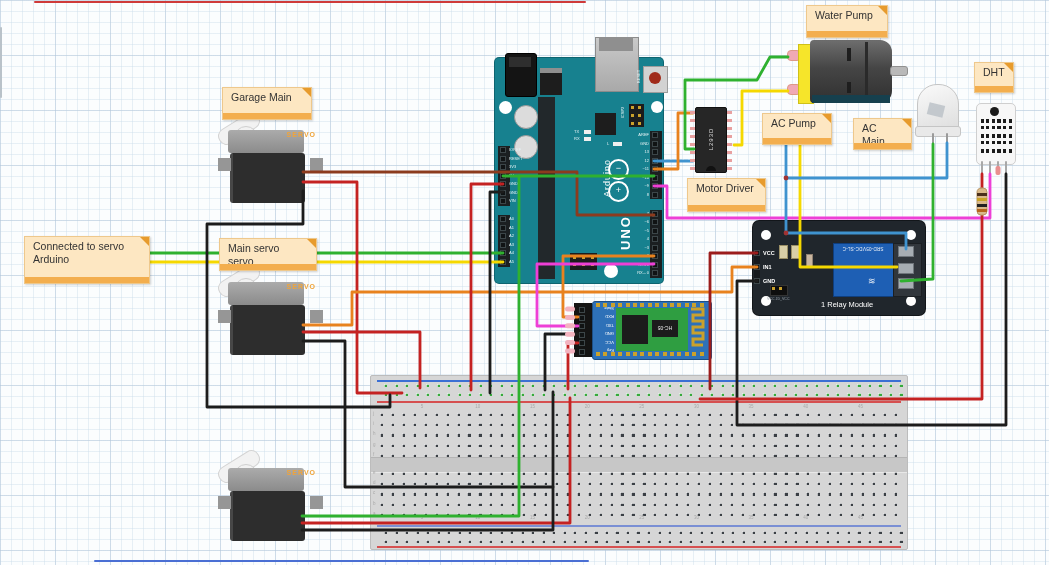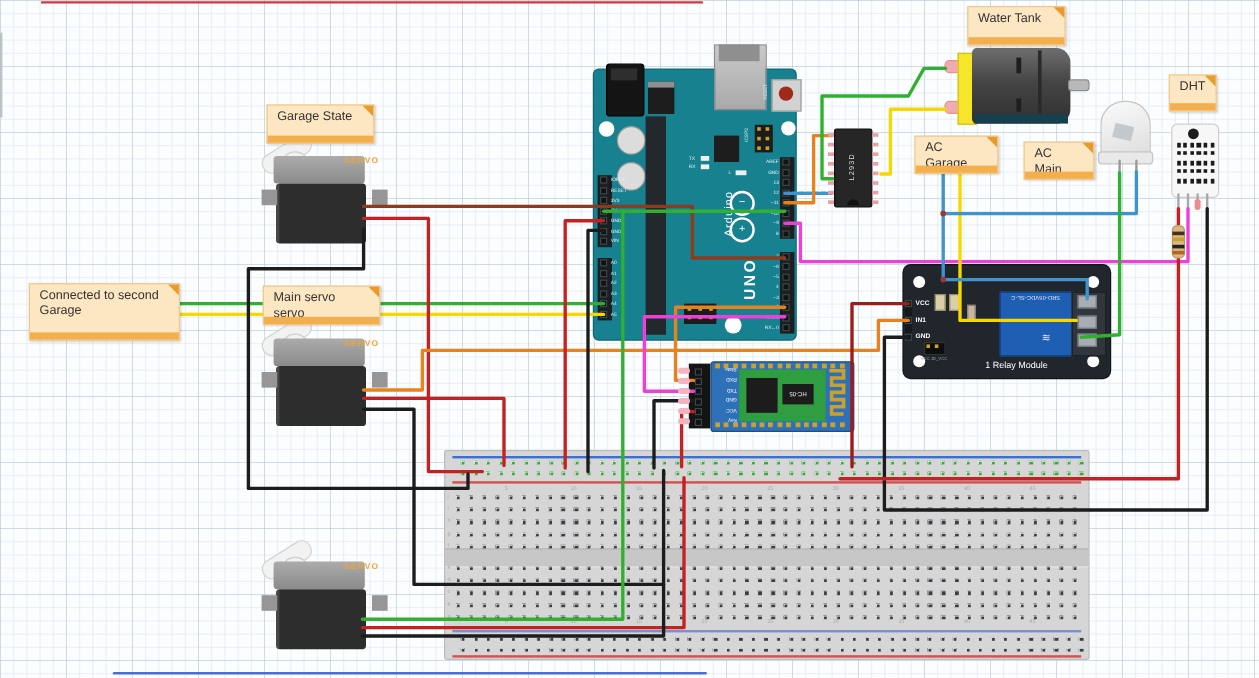--- a/index.html
+++ b/index.html
@@ -1101,51 +1101,56 @@
 
     <rect x="565" y="306.5" width="10" height="5" rx="2.5" fill="#f3b3c0"></rect>
     <rect x="565" y="314.9" width="10" height="5" rx="2.5" fill="#f3b3c0"></rect>
     <rect x="565" y="323.3" width="10" height="5" rx="2.5" fill="#f3b3c0"></rect>
     <rect x="565" y="331.7" width="10" height="5" rx="2.5" fill="#f3b3c0"></rect>
     <rect x="565" y="340.1" width="10" height="5" rx="2.5" fill="#f3b3c0"></rect>
     <rect x="565" y="348.5" width="10" height="5" rx="2.5" fill="#f3b3c0"></rect>
   </svg>
 
   <div class="note" style="left:806px;top:5px;width:80px;height:31px;">
-    <div class="txt">Water Tank</div>
+    <div class="txt">Water Pump</div>
     <div class="strip"></div>
       <div class="fold"></div>
   </div>
   <div class="note" style="left:974px;top:62px;width:38px;height:29px;">
     <div class="txt">DHT</div>
     <div class="strip"></div>
       <div class="fold"></div>
   </div>
   <div class="note" style="left:762px;top:113px;width:68px;height:30px;">
-    <div class="txt">AC Garage</div>
+    <div class="txt">AC Pump</div>
     <div class="strip"></div>
       <div class="fold"></div>
   </div>
   <div class="note" style="left:853px;top:118px;width:57px;height:30px;">
     <div class="txt">AC Main</div>
     <div class="strip"></div>
       <div class="fold"></div>
   </div>
+  <div class="note" style="left:687px;top:178px;width:77px;height:32px;">
+    <div class="txt">Motor Driver</div>
+    <div class="strip"></div>
+      <div class="fold"></div>
+  </div>
   <div class="note" style="left:222px;top:87px;width:88px;height:31px;">
-    <div class="txt">Garage State</div>
+    <div class="txt">Garage Main</div>
     <div class="strip"></div>
       <div class="fold"></div>
   </div>
   <div class="note" style="left:219px;top:238px;width:96px;height:31px;">
     <div class="txt">Main servo servo</div>
     <div class="strip"></div>
       <div class="fold"></div>
   </div>
   <div class="note" style="left:24px;top:236px;width:124px;height:46px;">
-    <div class="txt">Connected to second Garage</div>
+    <div class="txt">Connected to servo Arduino</div>
     <div class="strip"></div>
       <div class="fold"></div>
   </div>
 
 <div class="icpin" style="position: absolute; left: 690px; top: 111px;"></div>
     <div class="icpin" style="position: absolute; left: 727px; top: 111px;"></div>
     <div class="icpin" style="position: absolute; left: 690px; top: 119px;"></div>
     <div class="icpin" style="position: absolute; left: 727px; top: 119px;"></div>
     <div class="icpin" style="position: absolute; left: 690px; top: 127px;"></div>
     <div class="icpin" style="position: absolute; left: 727px; top: 127px;"></div>

